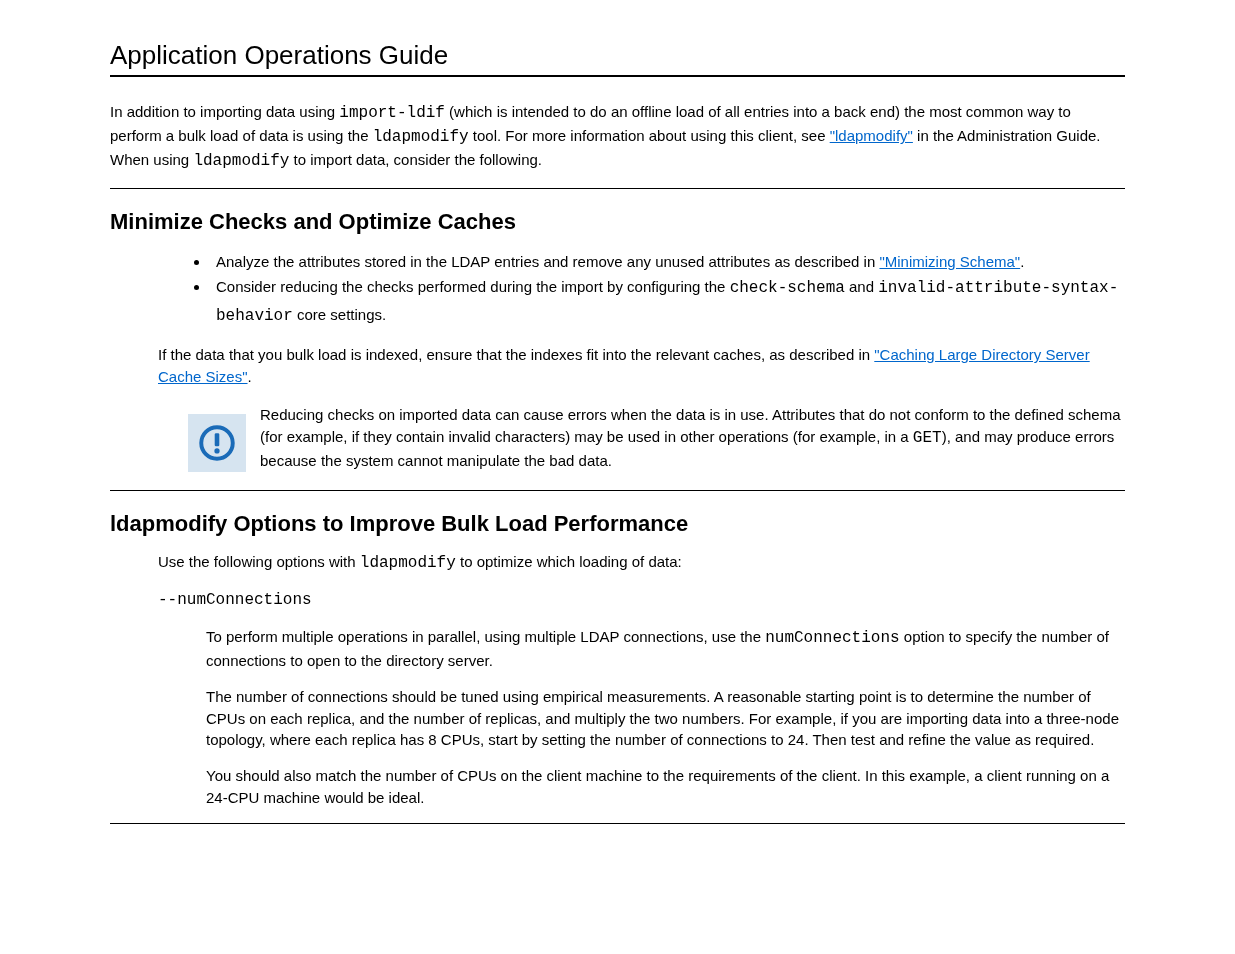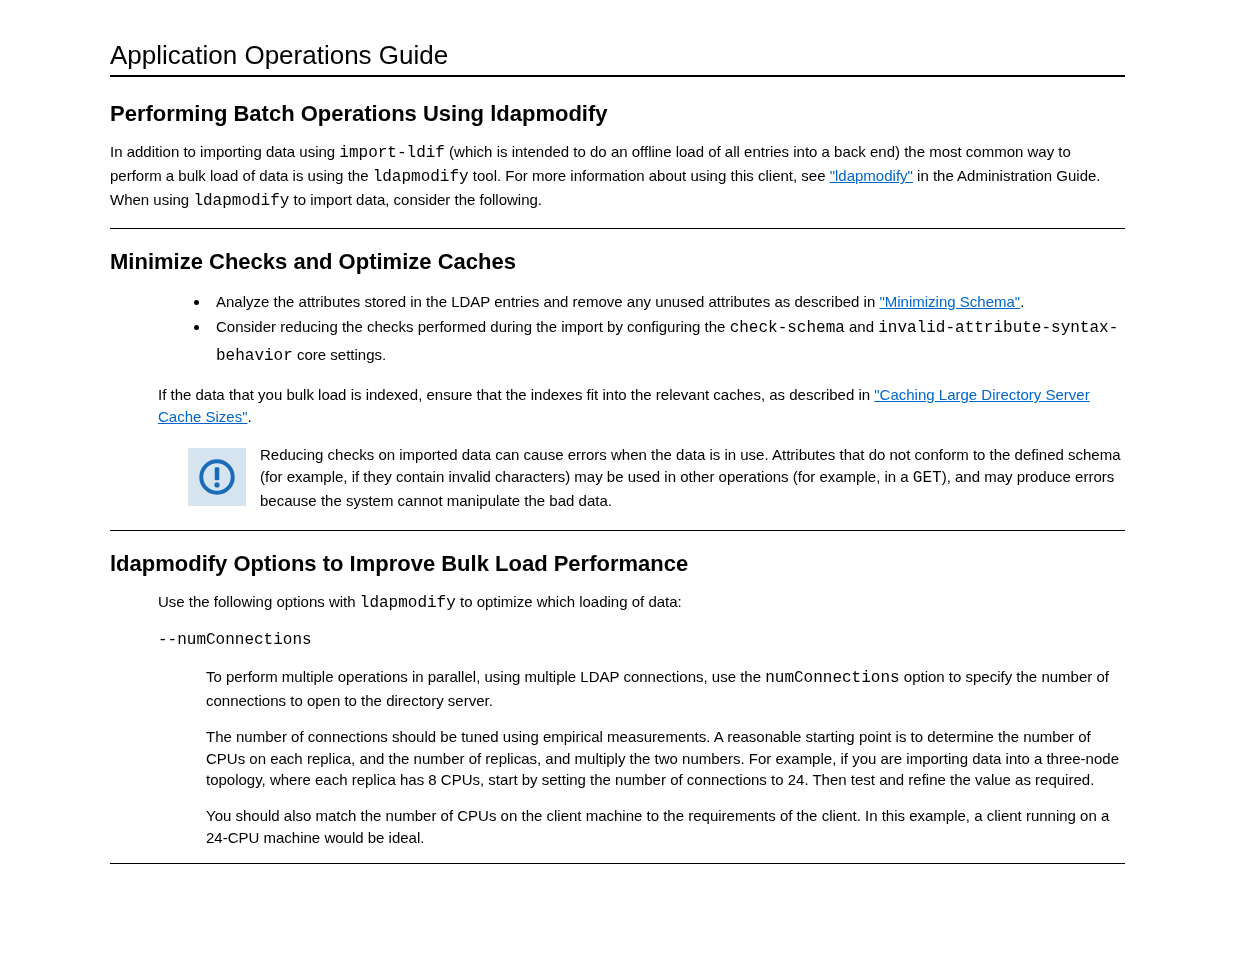--- a/index.html
+++ b/index.html
@@ -62,21 +62,21 @@
   .mono-inline {
     font-family: "Courier New", Courier, monospace;
     font-size: 16px;
   }
   .link {
     color: #0066cc;
     text-decoration: underline;
   }
   .note-block {
     display: flex;
-    align-items: center;
+    align-items: flex-end;
     margin: 14px 0 18px 48px;
     gap: 14px;
     padding-left: 30px;
   }
   .note-icon-box {
     background: #d6e4f0;
     width: 58px;
     height: 58px;
     display: flex;
     align-items: center;
@@ -93,21 +93,20 @@
     padding-top: 2px;
   }
 </style>
 </head>
 <body>
 
 <div class="page">
   <h1 class="main-title">Application Operations Guide</h1>
   <hr class="separator">
 
-  <h2 class="section-heading">Performing Batch Operations Using ldapmodify</h2>
   <p>
     <span>In addition to importing data using </span><span class="mono-inline">import-ldif</span><span> (which is intended to do an offline load of all entries into a back end) the most common way to perform a bulk load of data is using the </span><span class="mono-inline">ldapmodify</span><span> tool. For more information about using this client, see </span><a href="#" class="link">"ldapmodify"</a><span> in the Administration Guide. When using </span><span class="mono-inline">ldapmodify</span><span> to import data, consider the following.</span>
   </p>
 
   <hr class="thin-separator">
 
   <h2 class="section-heading">Minimize Checks and Optimize Caches</h2>
   <ul class="bullets">
     <li>
       <span>Analyze the attributes stored in the LDAP entries and remove any unused attributes as described in </span><a href="#" class="link">"Minimizing Schema"</a><span>.</span>

